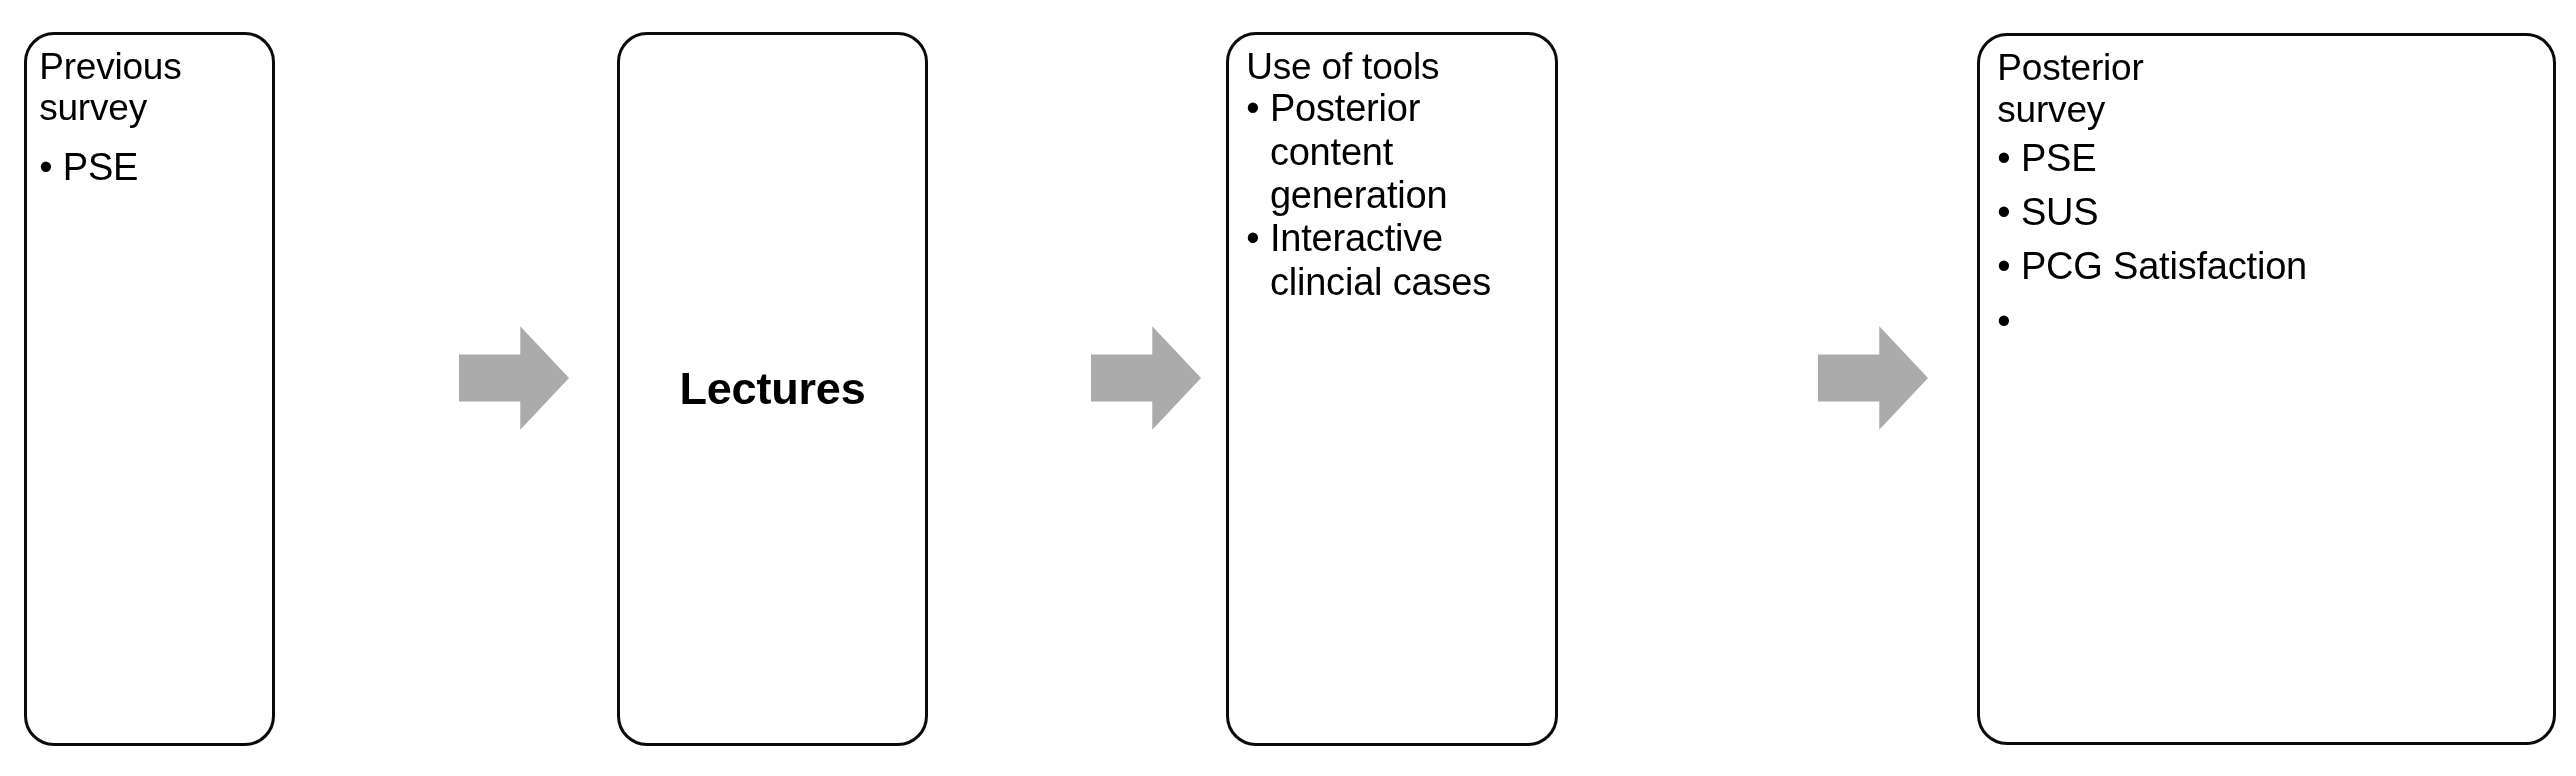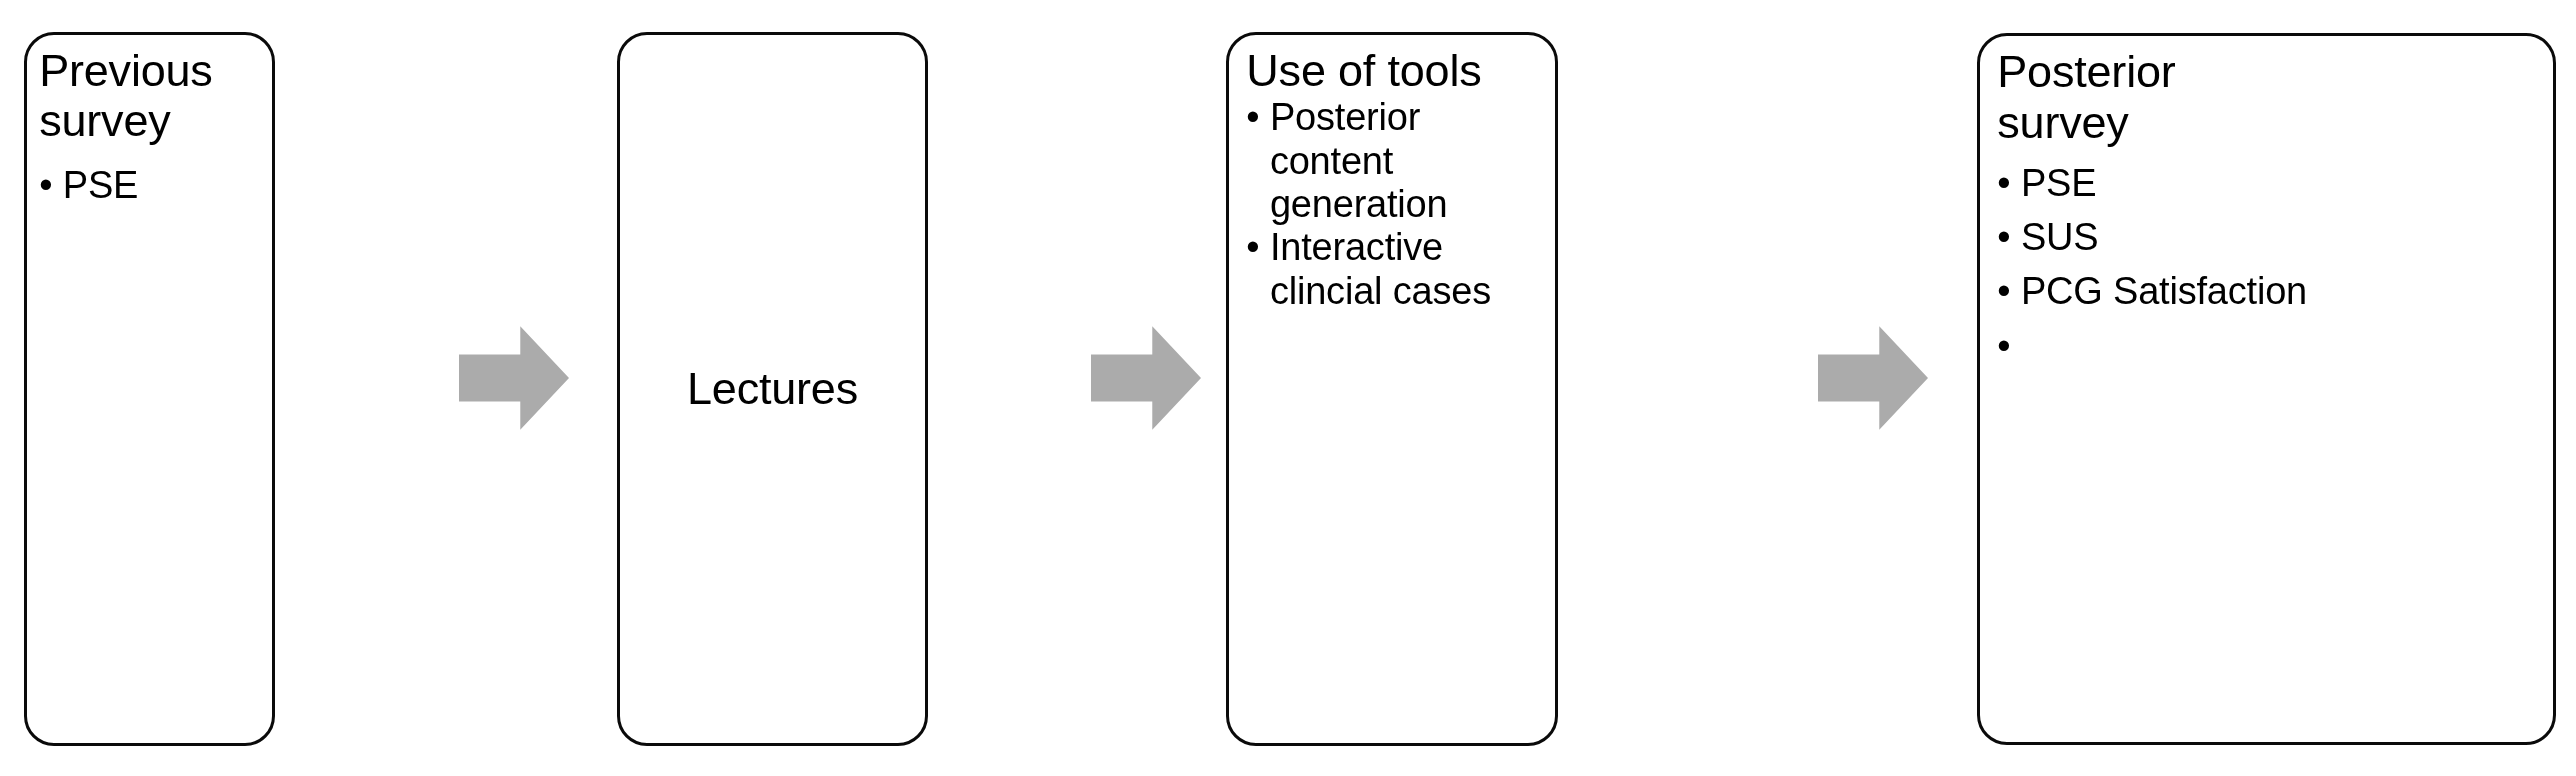--- a/index.html
+++ b/index.html
@@ -40,31 +40,31 @@
     top: 0;
   }
   
   .node-inner.middle {
     top: 50%;
     transform: translateY(-50%);
     text-align: center;
   }
 
   .node-title {
-    font-size: 45px;
+    font-size: 37px;
     line-height: 1.13;
     font-weight: 400;
     letter-spacing: -0.2px;
     white-space: pre-line;
   }
 
   .node-label {
     font-size: 45px;
     line-height: 1.13;
-    font-weight: 400;
+    font-weight: 700;
     letter-spacing: -0.2px;
   }
 
   .bullet-list {
     list-style: none;
     margin: 0;
     padding: 0;
   }
   .bullet-item {
     position: relative;
@@ -89,21 +89,21 @@
   #node-1 .node-title { margin-bottom: 17.3px; }
 
   #node-2 { left: 617px;  top: 31.5px; width: 311px; height: 714px; }
 
   #node-3 { left: 1226px; top: 31.5px; width: 332px; height: 714px; }
   #node-3 .node-inner.top { padding: 11px 11px 0 17.3px; }
   #node-3 .node-title { }
 
   #node-4 { left: 1977px; top: 33px; width: 579px; height: 712px; }
   #node-4 .node-inner.top { padding: 11px 14px 0 17.3px; }
-  #node-4 .node-title { margin-bottom: 13px; }
+  #node-4 .node-title { margin-bottom: 6px; }
   #node-4 .bullet-item { margin-bottom: 11px; }
 
   
   .arrow {
     position: absolute;
     top: 323px;
     width: 110px;
     height: 110px;
   }
   .arrow svg { display: block; width: 100%; height: 100%; }

